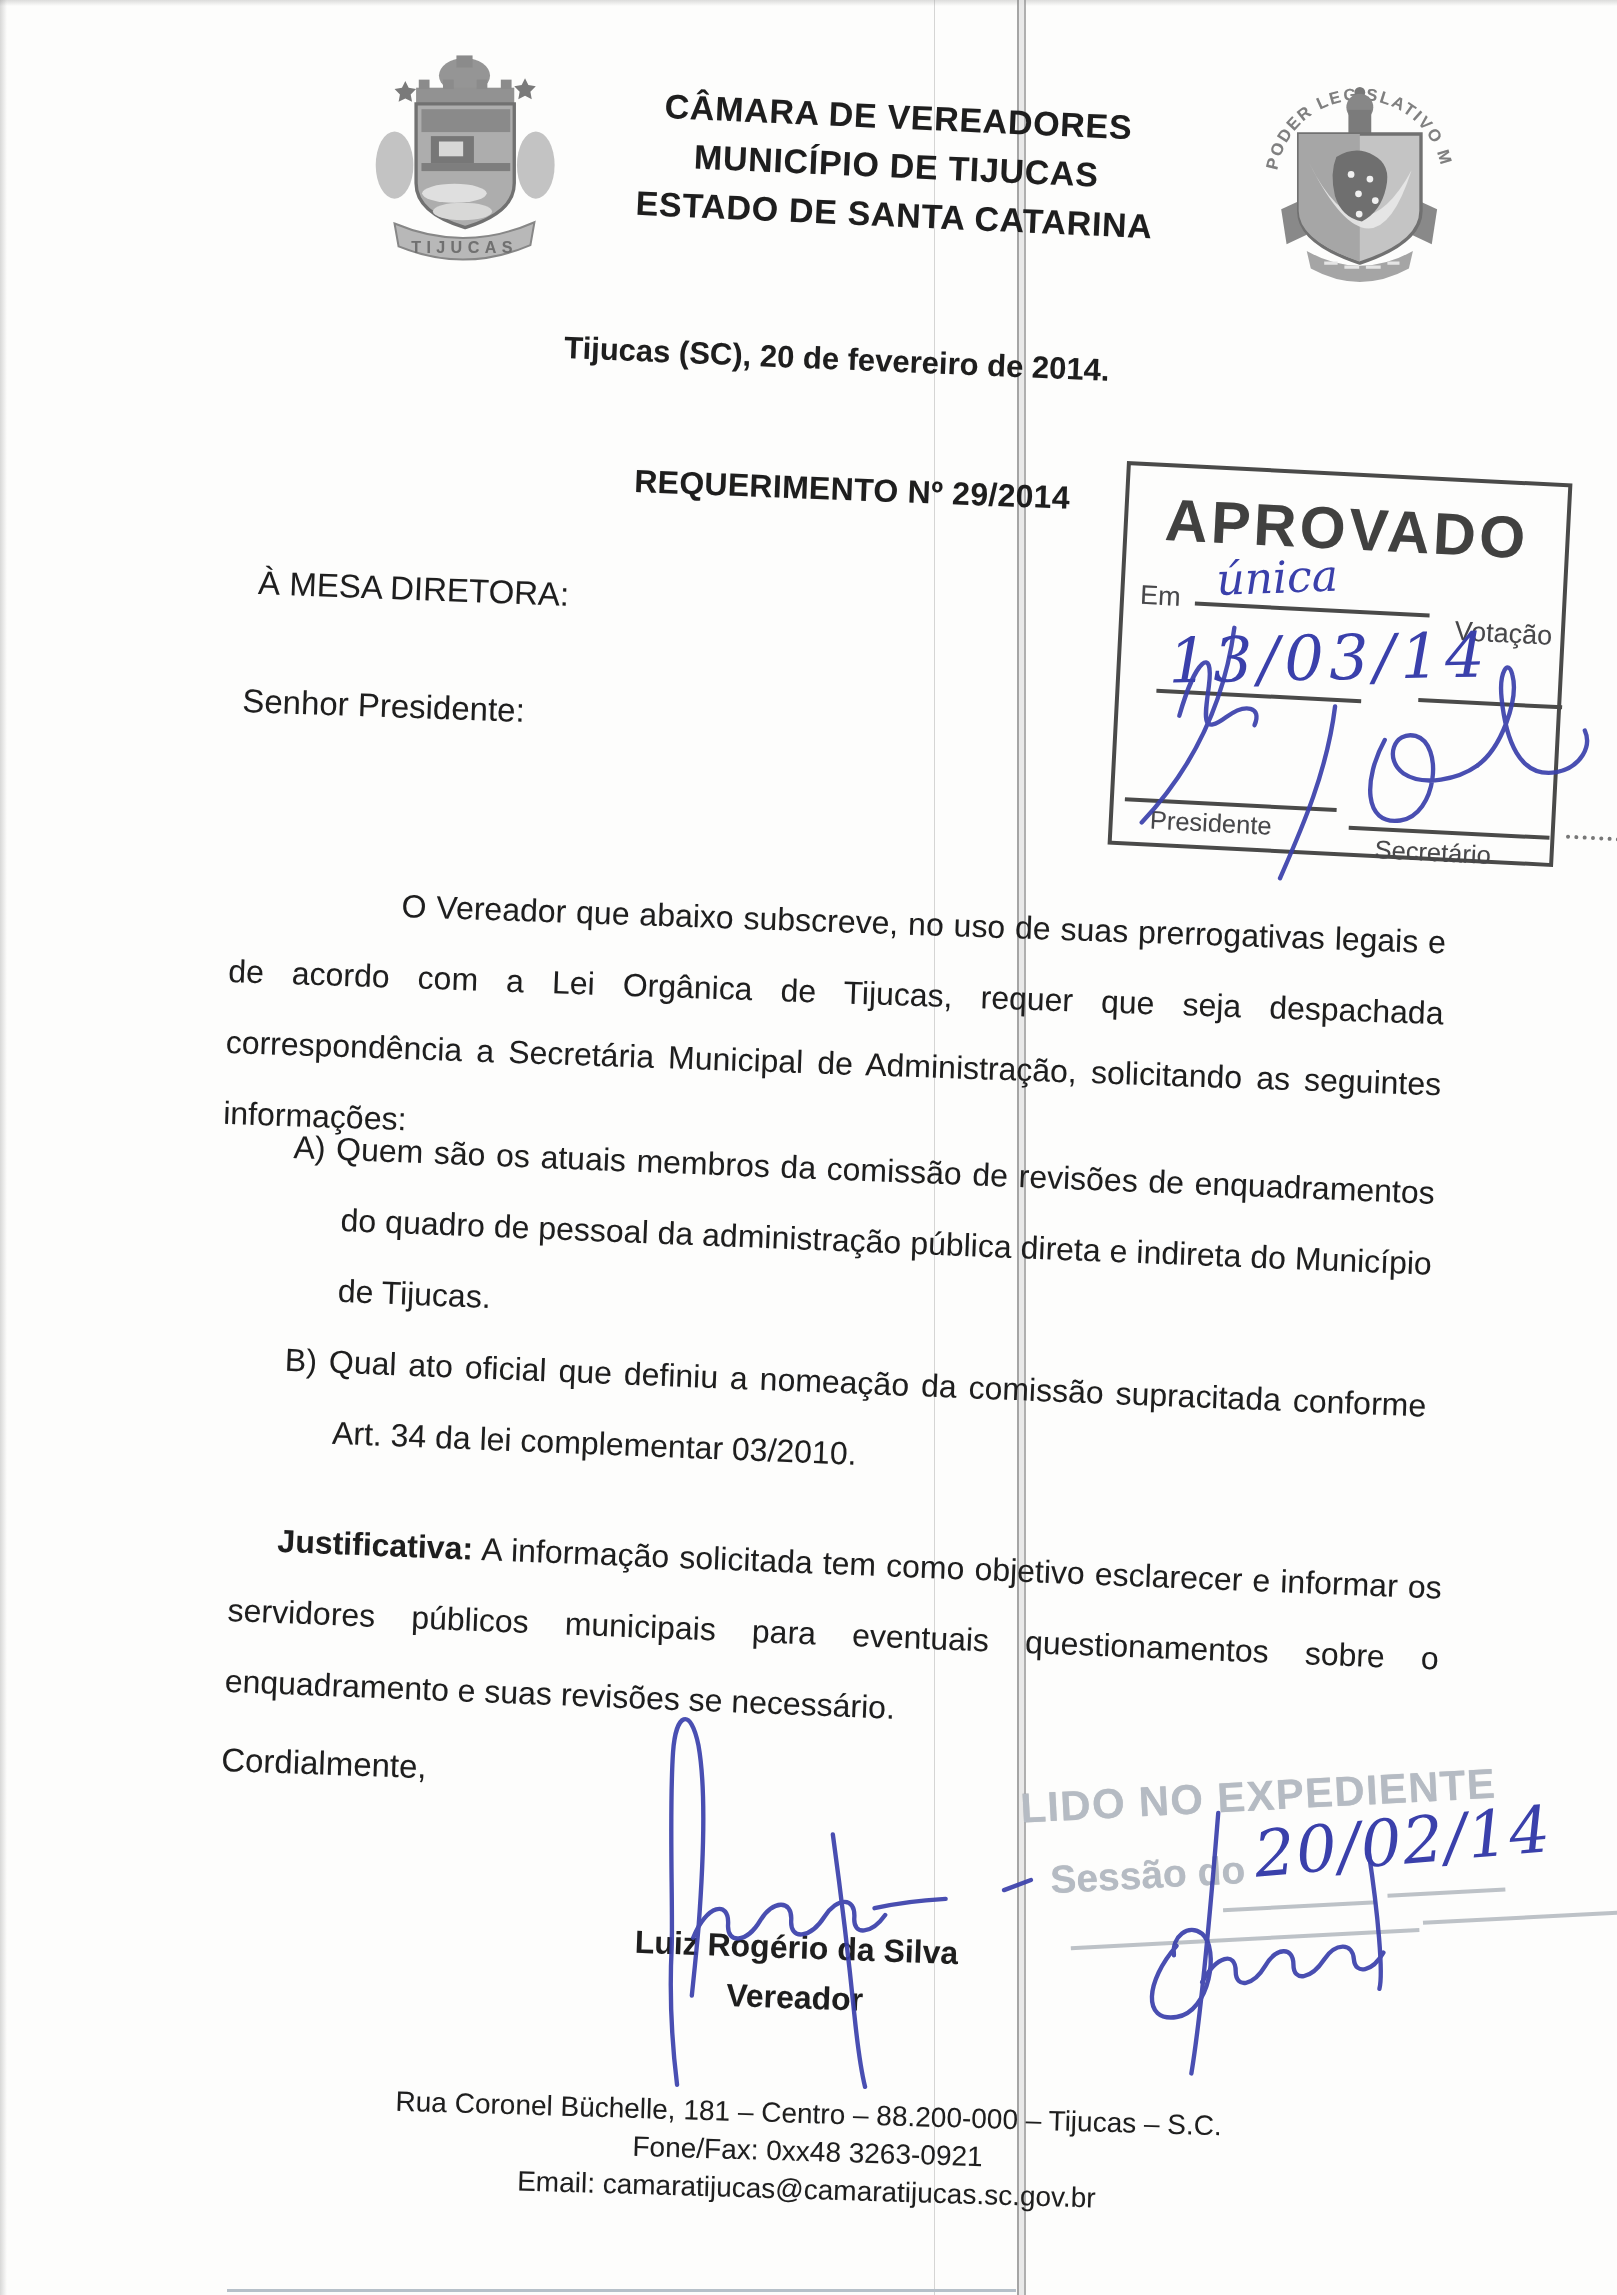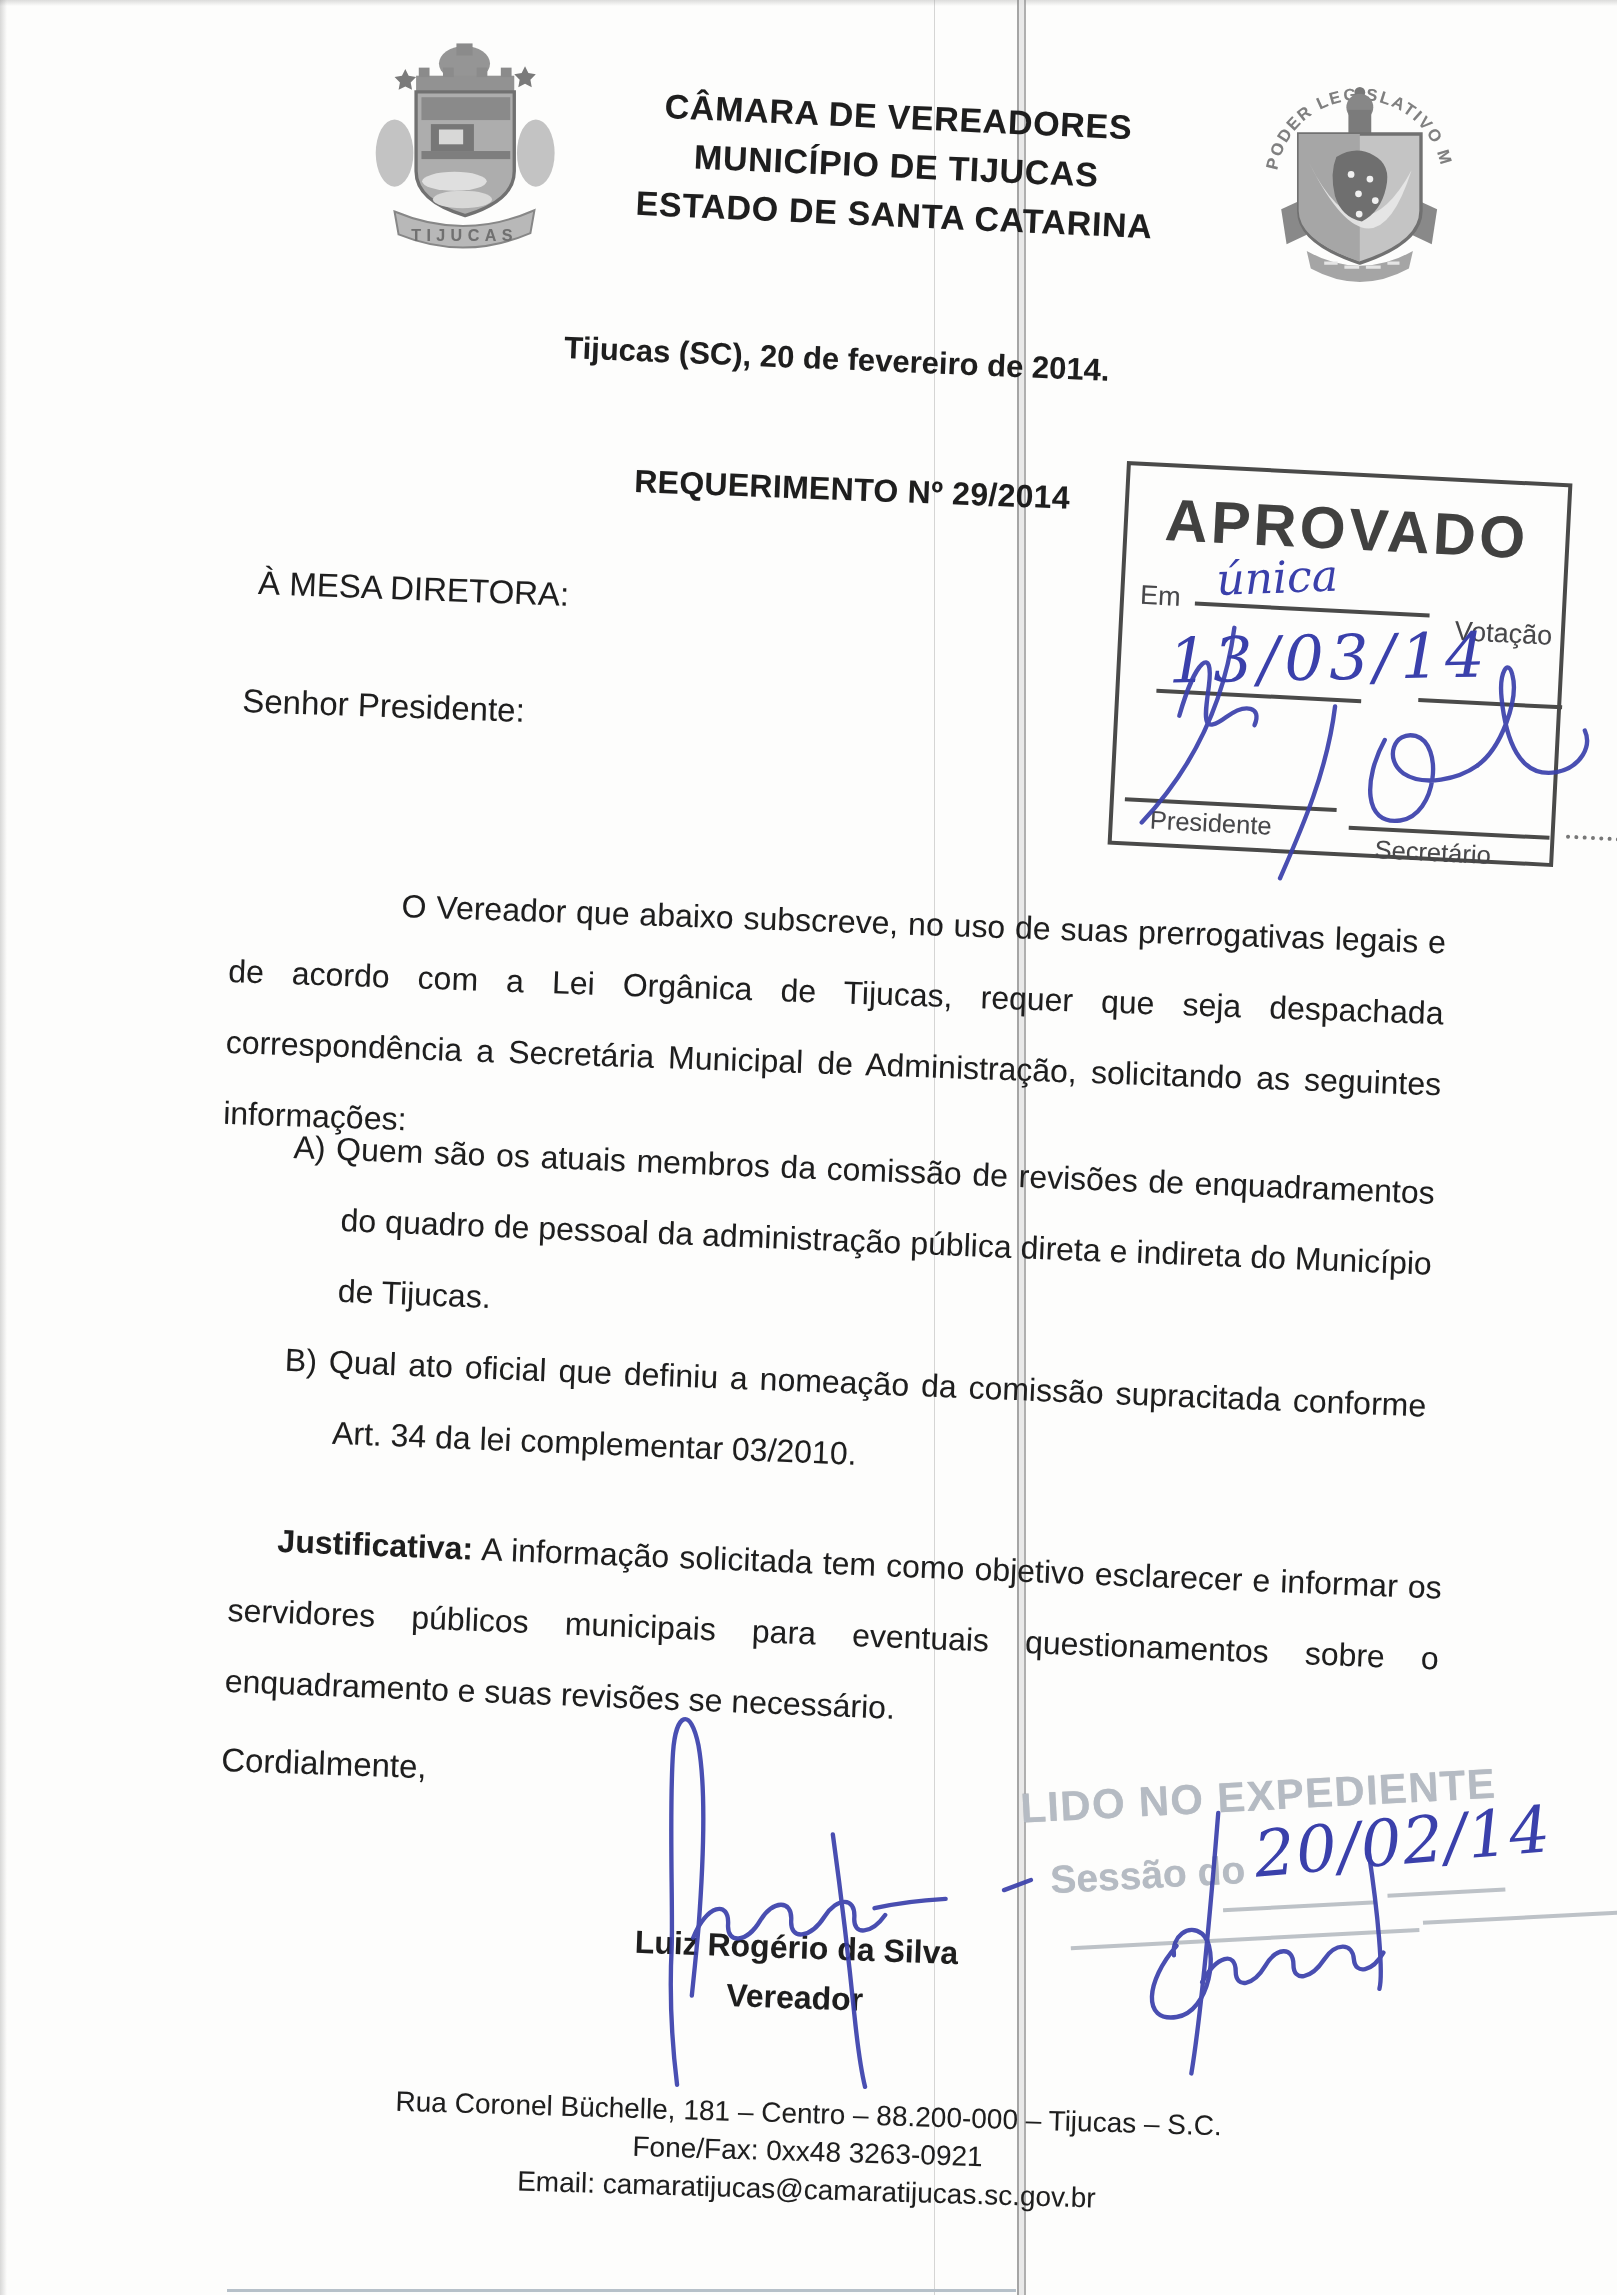--- a/index.html
+++ b/index.html
@@ -13,21 +13,21 @@
 
   
   .edge-top{left:0;top:0;width:1618px;height:6px;background:linear-gradient(rgba(120,120,120,.25),transparent);}
   .edge-left{left:0;top:0;width:6.7px;height:2295px;background:linear-gradient(90deg,rgba(120,120,120,.28),transparent);}
   .fold-a{left:934px;top:0;width:1.3px;height:2295px;background:rgba(165,165,165,.45);}
   .fold-b{left:1017px;top:0;width:9.4px;height:2295px;opacity:.8;
     background:linear-gradient(90deg,#8f8f8f 0 2px,#e4e4e4 2px 7.4px,#9c9c9c 7.4px 9.4px);}
   .bottom-mark{left:227px;top:2289px;width:789px;height:2.7px;background:#b6c0c9;}
 
   
-  .emblem-left{left:330px;top:42px;width:269px;height:212px;filter:blur(0.7px) grayscale(1);opacity:.8;text-align:right;}
+  .emblem-left{left:330px;top:54px;width:269px;height:212px;filter:blur(0.7px) grayscale(1);opacity:.8;text-align:right;}
   .emblem-right{left:1257px;top:48px;width:205px;height:242px;filter:blur(0.6px) grayscale(1);opacity:.88;}
 
   
   .org-header{left:598px;top:79px;width:604px;text-align:center;font-weight:bold;font-size:34px;
     line-height:49px;letter-spacing:0.7px;transform:rotate(2.6deg);transform-origin:0 0;}
   .dateline{left:565px;top:330px;font-size:31px;font-weight:bold;transform:rotate(2.4deg);transform-origin:0 0;}
   .doc-title{left:635px;top:463px;font-size:32px;font-weight:bold;letter-spacing:0.3px;transform:rotate(2.2deg);transform-origin:0 0;}
   .addressee{left:259px;top:564px;font-size:33px;transform:rotate(2.2deg);transform-origin:0 0;}
   .salutation{left:243px;top:682px;font-size:33px;transform:rotate(2deg);transform-origin:0 0;}
   .para{font-size:32px;line-height:71px;text-align:justify;}

